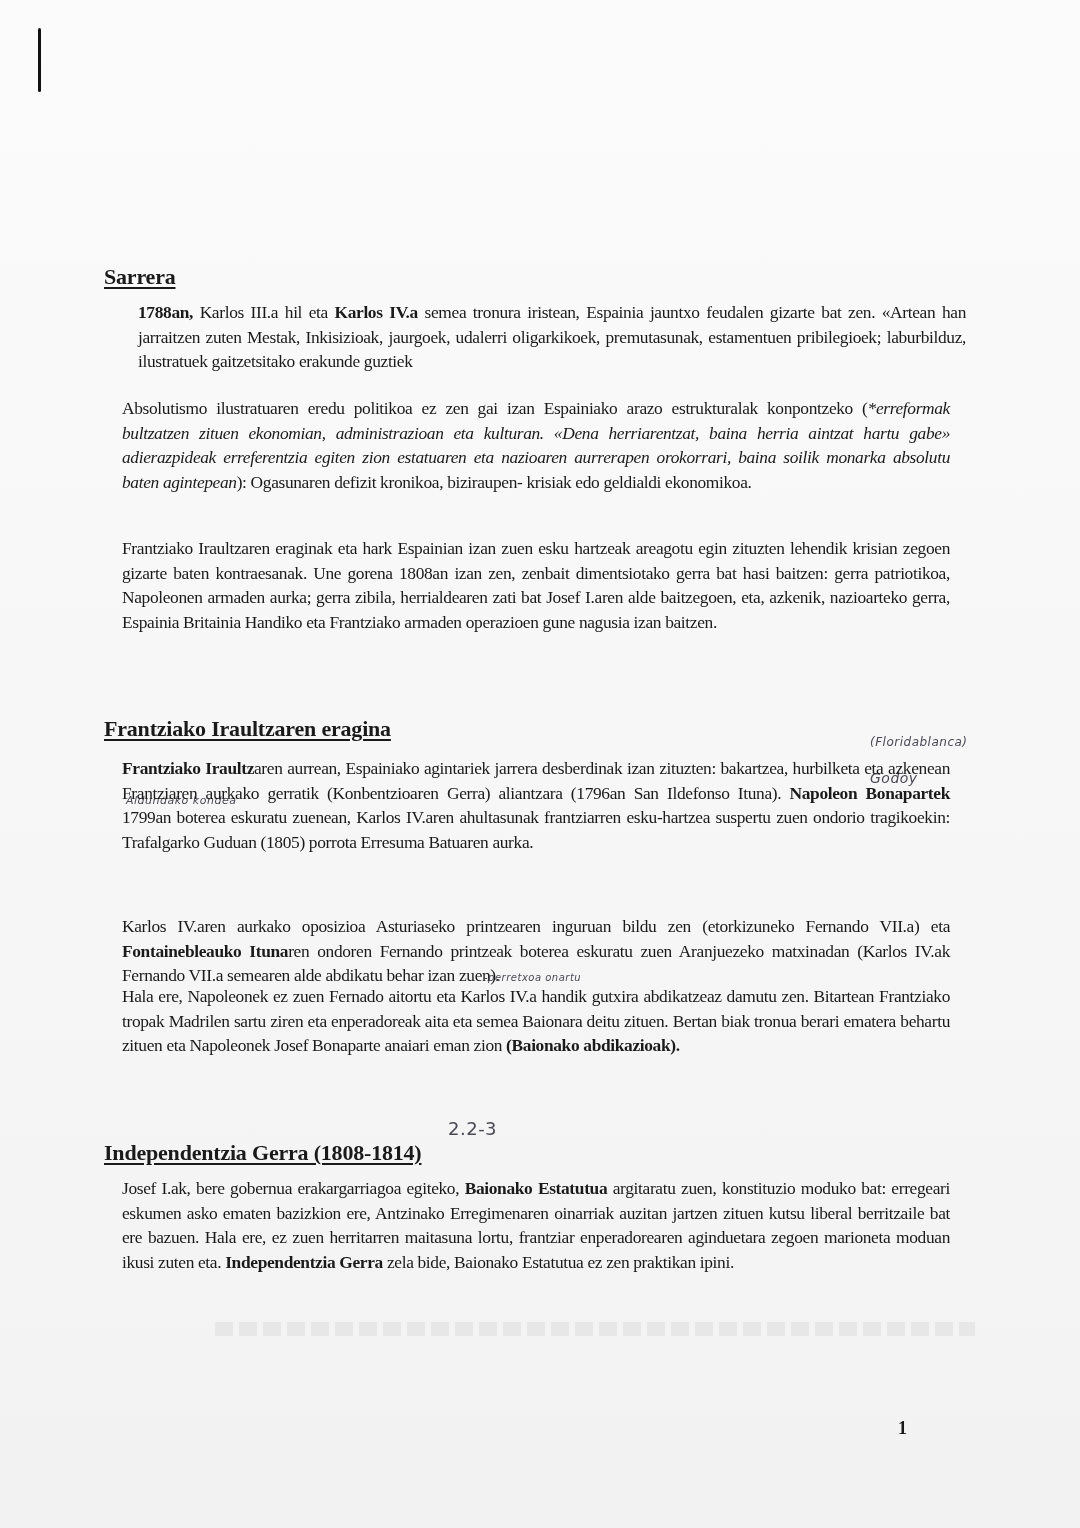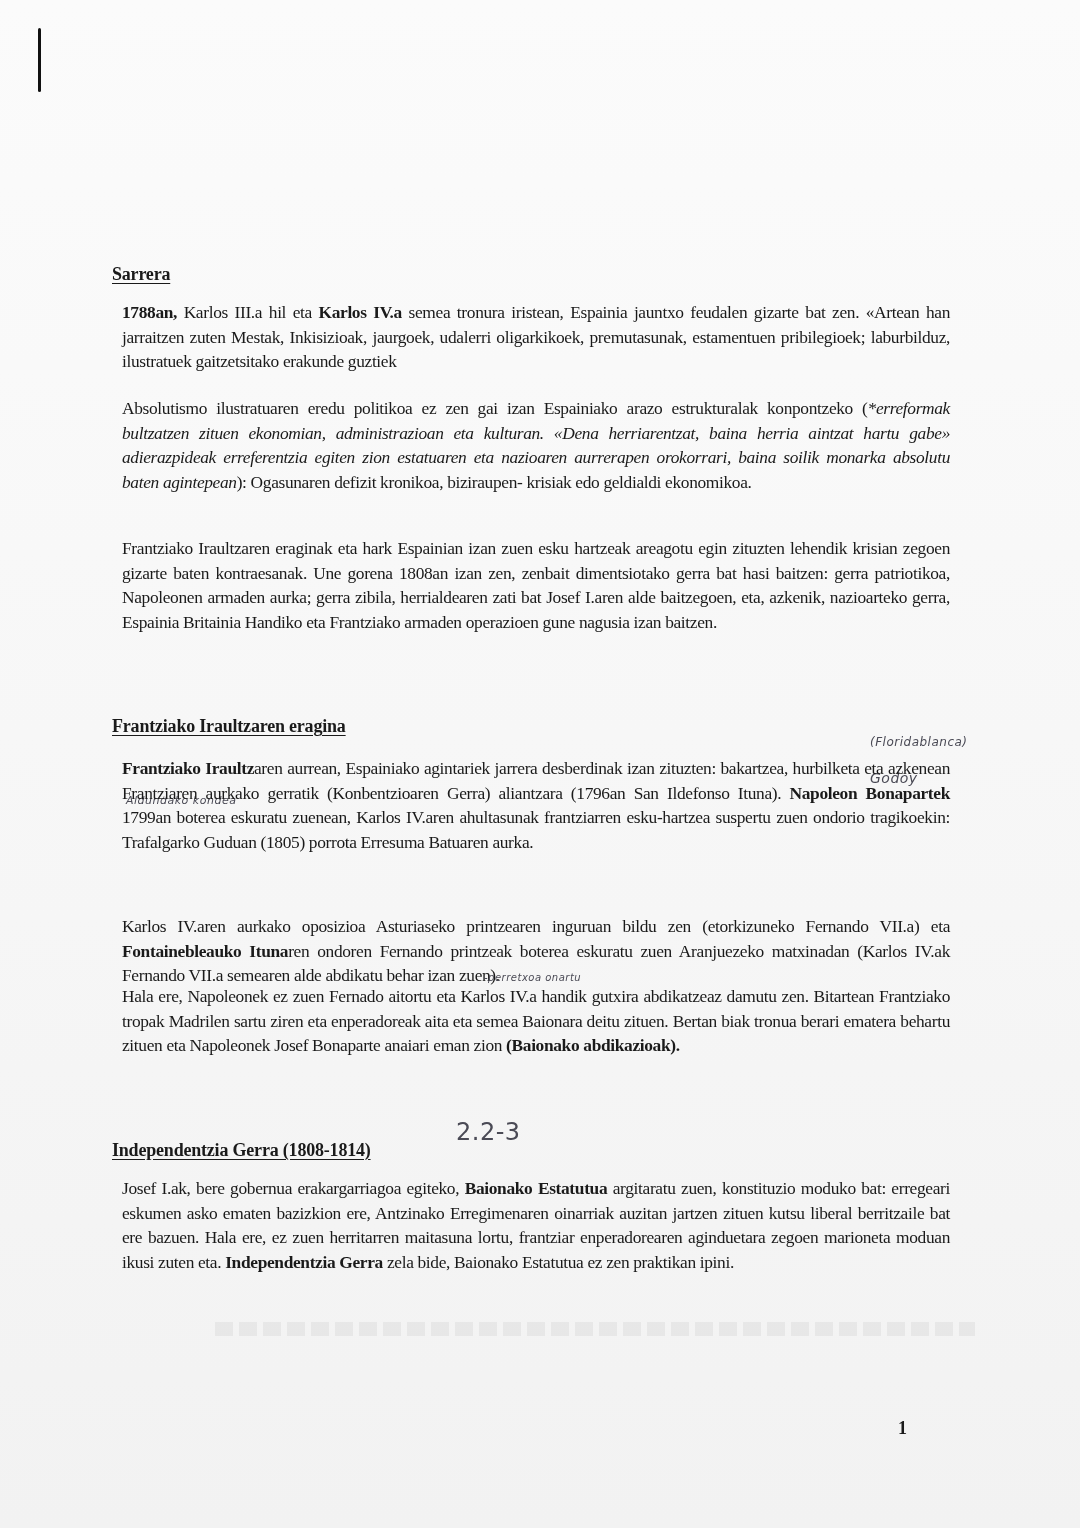--- a/index.html
+++ b/index.html
@@ -22,22 +22,22 @@
     position: absolute; left: 100px; top: 148px; width: 880px;
     text-align: center; font-weight: bold; font-size: 25.5px; line-height: 32px;
     letter-spacing: -0.3px; font-stretch: condensed;
   }
   .section-heading {
     position: absolute; left: 122px; top: 226px;
     font-weight: bold; font-size: 21px; text-decoration: underline;
     letter-spacing: -0.3px; text-underline-offset: 3px;
   }
   .subheading {
-    position: absolute; left: 112px;
-    font-weight: bold; font-size: 18px; text-decoration: underline;
+    position: absolute; left: 104px;
+    font-weight: bold; font-size: 22px; text-decoration: underline;
     text-underline-offset: 3px; letter-spacing: -0.2px;
   }
   .para {
     position: absolute; left: 122px; width: 828px;
     font-size: 17.4px; line-height: 24.6px; text-align: justify;
     letter-spacing: -0.35px;
   }
   .para b { font-weight: bold; }
   .para i { font-style: italic; }
   .u { }
@@ -56,41 +56,41 @@
 </head>
 <body>
 
 <div class="page">
   <div class="margin-mark"></div>
 
 
 
   <div class="subheading" style="top:264px;">Sarrera</div>
 
-  <div class="para" style="top:300px;"><b>1788an,</b><span> Karlos III.a hil eta </span><b>Karlos IV.a</b><span> semea tronura iristean, Espainia jauntxo feudalen gizarte bat zen. «Artean han jarraitzen zuten Mestak, Inkisizioak, jaurgoek, udalerri oligarkikoek, premutasunak, estamentuen pribilegioek; laburbilduz, ilustratuek gaitzetsitako erakunde guztiek</span></div>
+  <div class="para" style="top:300px;margin-left:16px;"><b>1788an,</b><span> Karlos III.a hil eta </span><b>Karlos IV.a</b><span> semea tronura iristean, Espainia jauntxo feudalen gizarte bat zen. «Artean han jarraitzen zuten Mestak, Inkisizioak, jaurgoek, udalerri oligarkikoek, premutasunak, estamentuen pribilegioek; laburbilduz, ilustratuek gaitzetsitako erakunde guztiek</span></div>
 
   <div class="para" style="top:396px;"><span>Absolutismo ilustratuaren eredu politikoa ez zen gai izan Espainiako arazo estrukturalak konpontzeko (</span><i>*erreformak bultzatzen zituen ekonomian, administrazioan eta kulturan. «Dena herriarentzat, baina herria aintzat hartu gabe» adierazpideak erreferentzia egiten zion estatuaren eta nazioaren aurrerapen orokorrari, baina soilik monarka absolutu baten agintepean</i><span>): Ogasunaren defizit kronikoa, biziraupen- krisiak edo geldialdi ekonomikoa.</span></div>
 
   <div class="para" style="top:536px;">Frantziako Iraultzaren eraginak eta hark Espainian izan zuen esku hartzeak areagotu egin zituzten lehendik krisian zegoen gizarte baten kontraesanak. Une gorena 1808an izan zen, zenbait dimentsiotako gerra bat hasi baitzen: gerra patriotikoa, Napoleonen armaden aurka; gerra zibila, herrialdearen zati bat Josef I.aren alde baitzegoen, eta, azkenik, nazioarteko gerra, Espainia Britainia Handiko eta Frantziako armaden operazioen gune nagusia izan baitzen.</div>
 
   <div class="subheading" style="top:716px;">Frantziako Iraultzaren eragina</div>
 
   <div class="hand" style="left:870px;top:735px;">(Floridablanca)</div>
   <div class="hand" style="left:126px;top:770px;font-size:11px;margin-top:24px;">Aldundako kondea</div>
   <div class="hand" style="left:870px;top:770px;font-size:14px;">Godoy</div>
 
   <div class="para" style="top:756px;"><b>Frantziako Iraultz</b><span>aren aurrean, Espainiako agintariek </span><span class="u">jarrera desberdinak</span><span> izan zituzten: bakartzea, hurbilketa eta azkenean Frantziaren aurkako gerratik (Konbentzioaren Gerra) aliantzara (1796an San Ildefonso Ituna). </span><b>Napoleon Bonapartek</b><span> 1799an boterea eskuratu zuenean, Karlos IV.aren </span><span class="u">ahultasunak</span><span> frantziarren esku-hartzea suspertu zuen ondorio tragikoekin: Trafalgarko Guduan (1805) porrota Erresuma Batuaren aurka.</span></div>
 
   <div class="para" style="top:914px;"><span>Karlos IV.aren aurkako oposizioa Asturiaseko printzearen inguruan bildu zen (etorkizuneko Fernando VII.a) eta </span><b>Fontainebleauko Ituna</b><span>ren ondoren Fernando printzeak boterea eskuratu zuen Aranjuezeko matxinadan (Karlos IV.ak Fernando VII.a semearen alde abdikatu behar izan zuen).</span></div>
 
   <div class="hand" style="left:484px;top:972px;font-size:10px;">-perretxoa onartu</div>
 
   <div class="para" style="top:984px;"><span>Hala ere, Napoleonek ez zuen Fernado aitortu eta Karlos IV.a handik gutxira abdikatzeaz damutu zen. Bitartean Frantziako tropak Madrilen sartu ziren eta enperadoreak aita eta semea Baionara deitu zituen. Bertan biak tronua berari ematera behartu zituen eta Napoleonek Josef Bonaparte anaiari eman zion </span><b>(Baionako abdikazioak).</b></div>
 
   <div class="subheading" style="top:1140px;">Independentzia Gerra (1808-1814)</div>
-  <div class="hand" style="left:448px;top:1118px;font-size:24px;font-style:normal;margin-left:8px;">2.2-3</div>
+  <div class="hand" style="left:448px;top:1118px;font-size:18px;font-style:normal;">2.2-3</div>
 
   <div class="para" style="top:1176px;"><span>Josef I.ak, bere gobernua erakargarriagoa egiteko, </span><b>Baionako Estatutua</b><span> argitaratu zuen, konstituzio moduko bat: erregeari eskumen asko ematen bazizkion ere, Antzinako Erregimenaren oinarriak auzitan jartzen zituen kutsu liberal berritzaile bat ere bazuen. Hala ere, ez zuen herritarren maitasuna lortu, frantziar enperadorearen aginduetara zegoen marioneta moduan ikusi zuten eta. </span><b>Independentzia Gerra</b><span> zela bide, Baionako Estatutua ez zen praktikan ipini.</span></div>
 
   <div class="bleed"></div>
 
   <div class="page-number">1</div>
 </div>
 
 </body></html>

